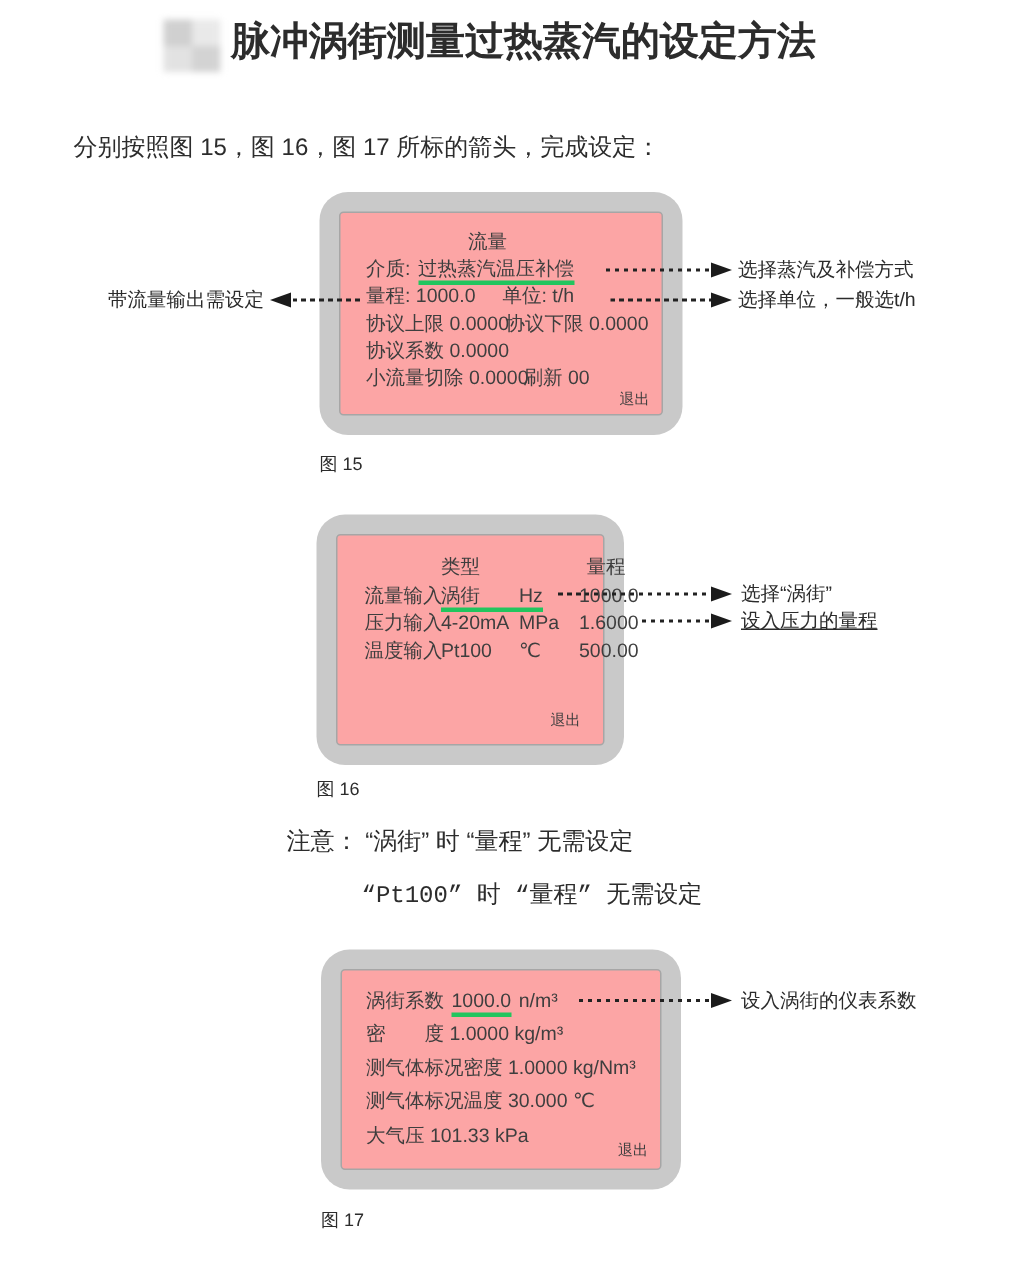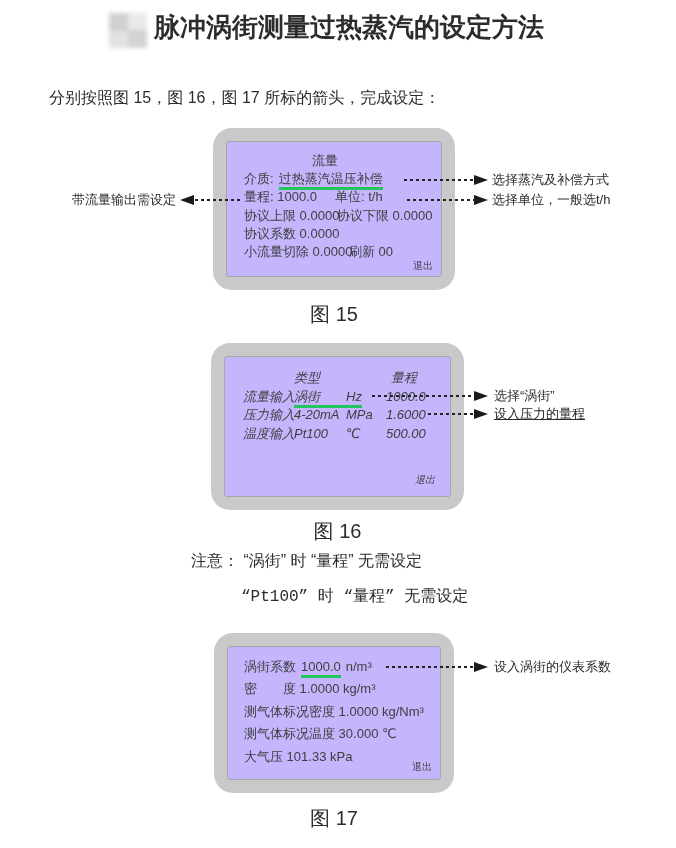--- a/index.html
+++ b/index.html
@@ -10,21 +10,21 @@
   
   .redact { position:absolute; left:73px; top:13px; width:38px; height:35px;
     background:conic-gradient(from 0deg,#e9e9e9 0 25%,#d3d3d3 0 50%,#e2e2e2 0 75%,#d0d0d0 0);
     filter:blur(2px); }
   .title { position:absolute; left:118px; top:10px; font-size:26px; line-height:34px;
     font-weight:600; color:#2c2c2c; white-space:nowrap; }
   .intro { position:absolute; left:13px; top:88px; font-size:16px; color:#2c2c2c; white-space:nowrap; }
 
   
   .bezel { position:absolute; background:#c9c9c9; border-radius:19px; z-index:1; }
-  .screen { position:absolute; inset:13px; background:#c4b5fd; border:1px solid #a6a6a6;
+  .screen { position:absolute; inset:13px; background:#fca5a5; border:1px solid #a6a6a6;
     border-radius:3px; color:#3e3e3e; font-size:13px; }
   .s-body { position:absolute; inset:0; }
   .row { white-space:nowrap; position:relative; }
   .u { border-bottom:3px solid #22c55e; padding-bottom:1px; }
   .exit { position:absolute; font-size:10px; color:#3e3e3e; }
 
   
   #f15-body { padding:10px 0 0 17px; line-height:18.2px; }
   .t-center { padding-left:68px; }
   .ml4 { margin-left:5px; }
@@ -46,21 +46,21 @@
   
   .dash { position:absolute; height:2px; z-index:6;
     background:repeating-linear-gradient(90deg,#222 0 3px,transparent 3px 6px); }
   .ar { position:absolute; width:0; height:0; z-index:6;
     border-left:14px solid #1b1b1b; border-top:5px solid transparent; border-bottom:5px solid transparent; }
   .al { position:absolute; width:0; height:0; z-index:6;
     border-right:14px solid #1b1b1b; border-top:5px solid transparent; border-bottom:5px solid transparent; }
   .ann { position:absolute; font-size:13px; line-height:16px; color:#2b2b2b; white-space:nowrap; z-index:6; }
   .ann-left { text-align:right; }
 
-  .cap { position:absolute; font-size:20px; color:#2c2c2c; text-align:center; }
+  .cap { position:absolute; font-size:12px; color:#2c2c2c; text-align:left; }
   .note { position:absolute; font-size:16px; color:#2c2c2c; white-space:nowrap; }
 </style>
 </head>
 <body>
 
 <div class="page">
 
   <div class="redact"></div>
   <h1 class="title">脉冲涡街测量过热蒸汽的设定方法</h1>
   <p class="intro">分别按照图 15，图 16，图 17 所标的箭头，完成设定：</p>
@@ -94,21 +94,21 @@
   <div class="dash" style="left:371px; top:199px; width:67px;"></div>
   <div class="ar" style="left:438px; top:195px;"></div>
   <div class="ann" style="left:456px; top:192px;">选择单位，一般选t/h</div>
 
   <div class="ann ann-left" style="left:30px; top:192px; width:110px;">带流量输出需设定</div>
   <div class="al" style="left:144px; top:195px;"></div>
   <div class="dash" style="left:159px; top:199px; width:46px;"></div>
 
   <div class="cap" style="left:177px; top:301px; width:242px;">图 15</div>
 
-  <div class="bezel" style="left:175px; top:343px; width:253px; height:167px;font-style:italic;">
+  <div class="bezel" style="left:175px; top:343px; width:205px; height:167px;">
     <div class="screen">
       <div class="s-body" id="f16-body">
         <div class="row">
           <span class="ht1">类型</span><span>量程</span>
         </div>
         <div class="row">
           <span class="cl">流量输入</span><span class="u"><span class="ctp">涡街</span><span>Hz</span></span><span class="crg">1000.0</span>
         </div>
         <div class="row">
           <span class="cl">压力输入</span><span class="ctp">4-20mA</span><span>MPa</span><span class="crg">1.6000</span>

